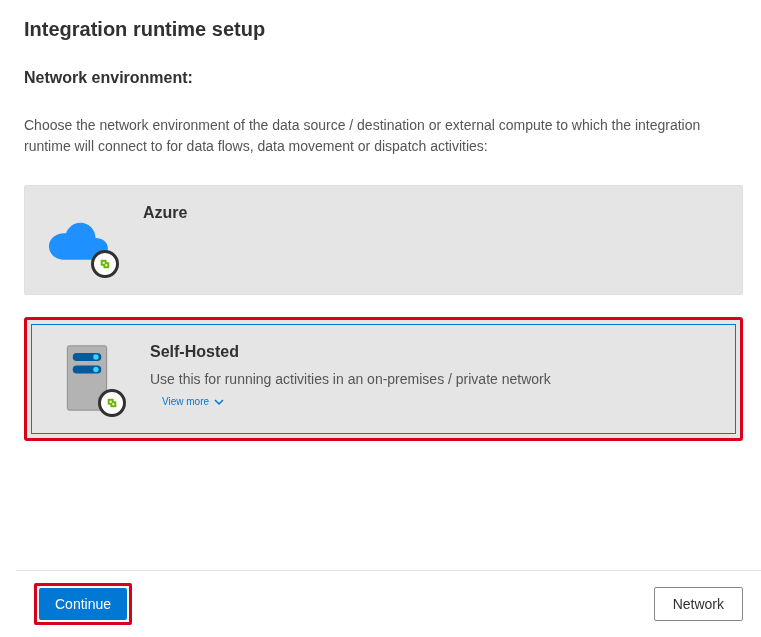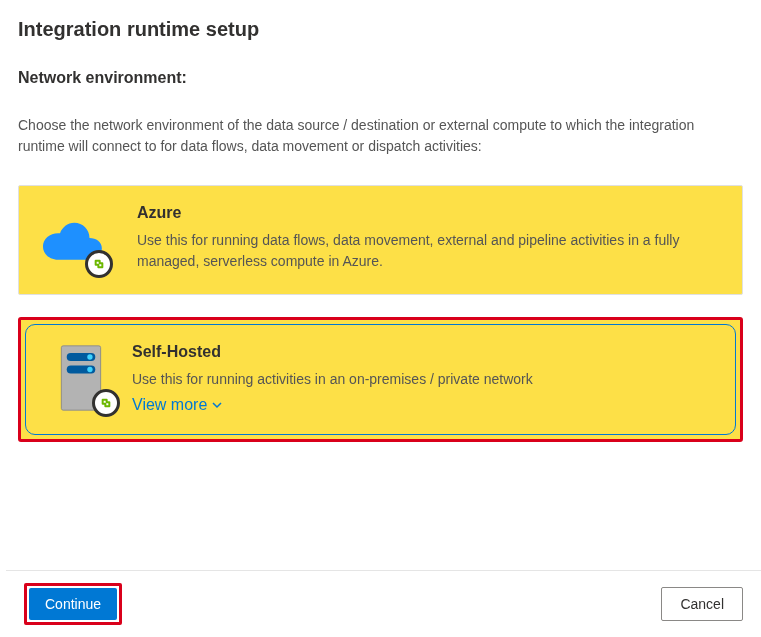--- a/index.html
+++ b/index.html
@@ -6,21 +6,21 @@
     body {
       font-family: "Segoe UI", -apple-system, sans-serif;
       background: #ffffff;
       color: #333333;
       width: 761px;
       height: 637px;
       position: relative;
       overflow: hidden;
     }
     .container {
-      padding: 18px 18px 0 18px;
+      padding: 18px 18px 0 24px;
     }
     .page-title {
       font-size: 20px;
       font-weight: 600;
       color: #323130;
       margin-bottom: 28px;
     }
     .section-title {
       font-size: 16px;
       font-weight: 600;
@@ -35,34 +35,34 @@
     }
     .option-card {
       border: 1px solid #e0e0e0;
       border-radius: 2px;
       padding: 18px 20px 20px 20px;
       display: flex;
       align-items: flex-start;
       gap: 28px;
       margin-bottom: 22px;
       cursor: pointer;
-      background: #fde047;
+      background: #e5e5e5;
     }
     .option-card.selected-wrap {
       border: 3px solid #d9001b;
       padding: 4px;
       border-radius: 3px;
     }
     .option-card.selected-inner {
       border: 1px solid #0078d4;
-      border-radius: 10px;
+      border-radius: 0;
       padding: 18px 20px 20px 20px;
       display: flex;
       align-items: flex-start;
-      gap: 16px;
+      gap: 28px;
       width: 100%;
       margin: 0;
     }
     .option-icon {
       width: 70px;
       height: 70px;
       flex-shrink: 0;
       position: relative;
       display: flex;
       align-items: center;
@@ -75,33 +75,34 @@
       color: #323130;
       margin-bottom: 8px;
     }
     .option-desc {
       font-size: 14px;
       color: #555555;
       line-height: 1.5;
     }
     .view-more {
       display: inline-flex;
-      align-items: center;
+      align-items: flex-start;
       gap: 4px;
       color: #0078d4;
-      font-size: 16px;
+      font-size: 10px;
       margin-top: 6px;
       cursor: pointer;
+      margin-left: 12px;
     }
     .view-more svg { width: 12px; height: 12px; }
 
     .footer {
       position: absolute;
       bottom: 0;
-      left: 6px;
+      left: 16px;
       right: 0;
       border-top: 1px solid #e5e5e5;
       padding: 12px 18px 12px 18px;
       display: flex;
       justify-content: space-between;
       align-items: center;
     }
     .btn {
       font-family: inherit;
       font-size: 14px;
@@ -159,21 +160,20 @@
         <path d="M50 22c0-9-7-16-16-16-7 0-13 5-15 11-1 0-1 0-2 0-9 0-16 6-16 14s7 14 16 14h33c7 0 13-5 13-12s-6-11-13-11z" fill="#1e90ff" transform="translate(0 2) scale(0.95)"></path>
       </svg>
       <span class="ir-badge">
         <svg viewBox="0 0 24 24">
             <path d="M7 7h6v4h4v6h-6v-4H7z" fill="none" stroke="#6bb700" stroke-width="3" stroke-linejoin="round"></path>
           </svg>
       </span>
     </div>
     <div class="option-body">
       <div class="option-title">Azure</div>
-      <div class="option-desc">Use this for running data flows, data movement, external and pipeline activities in a fully managed, serverless compute in Azure.</div>
     </div>
   </div>
 
   <div class="option-card selected-wrap">
     <div class="option-card selected-inner">
       <div class="option-icon">
         <svg viewBox="0 0 56 80" width="50" height="72">
           <rect x="6" y="4" width="44" height="72" rx="2" fill="#b3b3b3"></rect>
           <rect x="6" y="4" width="44" height="72" rx="2" fill="none" stroke="#888" stroke-width="1"></rect>
           <rect x="12" y="12" width="32" height="9" rx="4.5" fill="#005a9e"></rect>
@@ -198,14 +198,14 @@
         </span>
       </div>
     </div>
   </div>
 </div>
 
 <div class="footer">
   <span class="btn-primary-wrap">
     <button class="btn btn-primary">Continue</button>
   </span>
-  <button class="btn btn-secondary">Cancel</button>
+  <button class="btn btn-secondary">Network</button>
 </div>
 
 </body></html>

